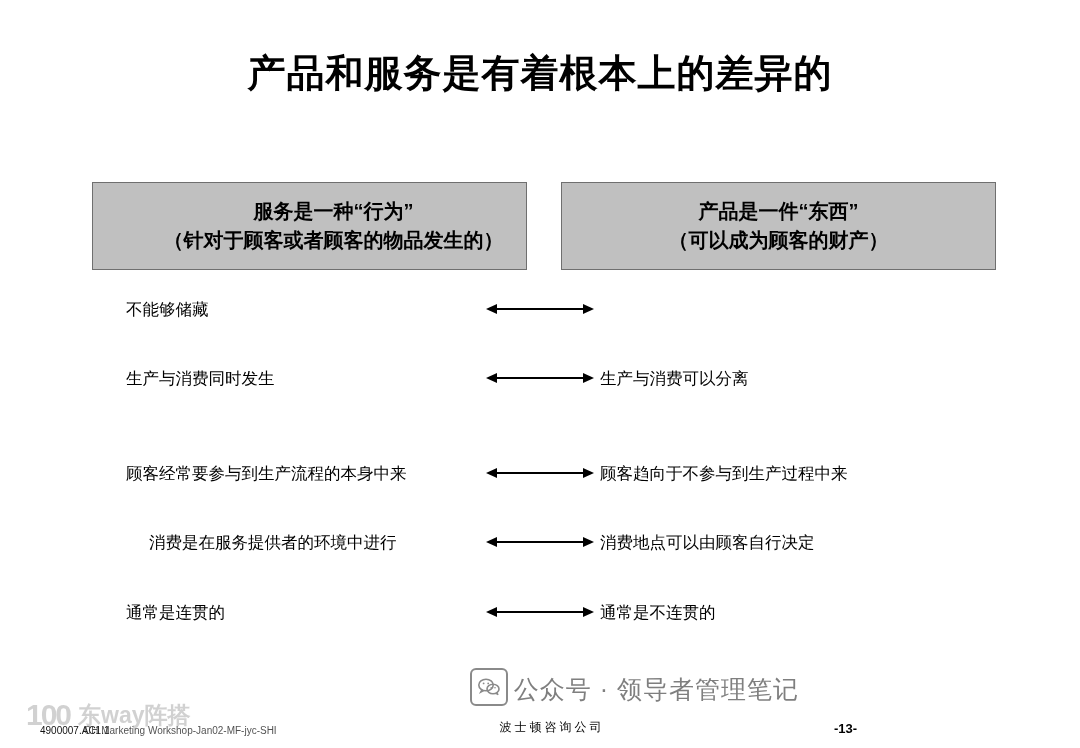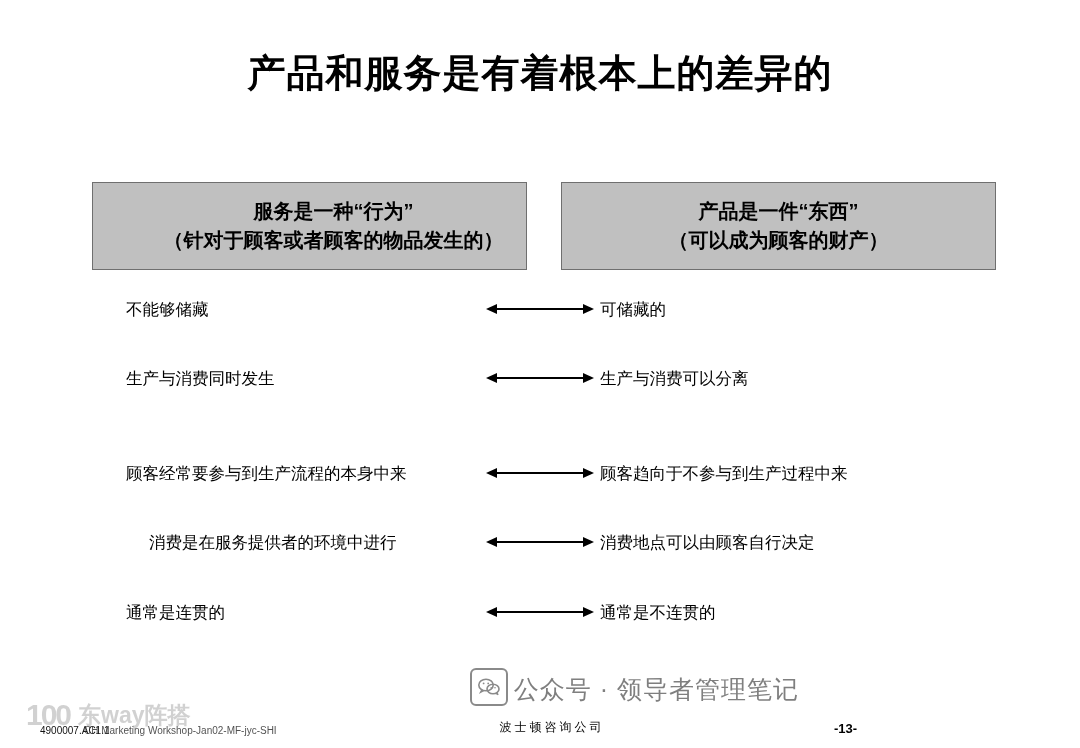--- a/index.html
+++ b/index.html
@@ -203,21 +203,20 @@
 
   <div class="row" style="top:296px;">
     <div class="left-text">不能够储藏</div>
     <div class="arrow">
       <svg width="108" height="14" viewBox="0 0 108 14">
         <line x1="9" y1="7" x2="99" y2="7" stroke="#000" stroke-width="2"></line>
         <polygon points="0,7 11,2 11,12" fill="#000"></polygon>
         <polygon points="108,7 97,2 97,12" fill="#000"></polygon>
       </svg>
     </div>
-    <div class="right-text">可储藏的</div>
   </div>
 
   <div class="row" style="top:365px;">
     <div class="left-text">生产与消费同时发生</div>
     <div class="arrow">
       <svg width="108" height="14" viewBox="0 0 108 14">
         <line x1="9" y1="7" x2="99" y2="7" stroke="#000" stroke-width="2"></line>
         <polygon points="0,7 11,2 11,12" fill="#000"></polygon>
         <polygon points="108,7 97,2 97,12" fill="#000"></polygon>
       </svg>

